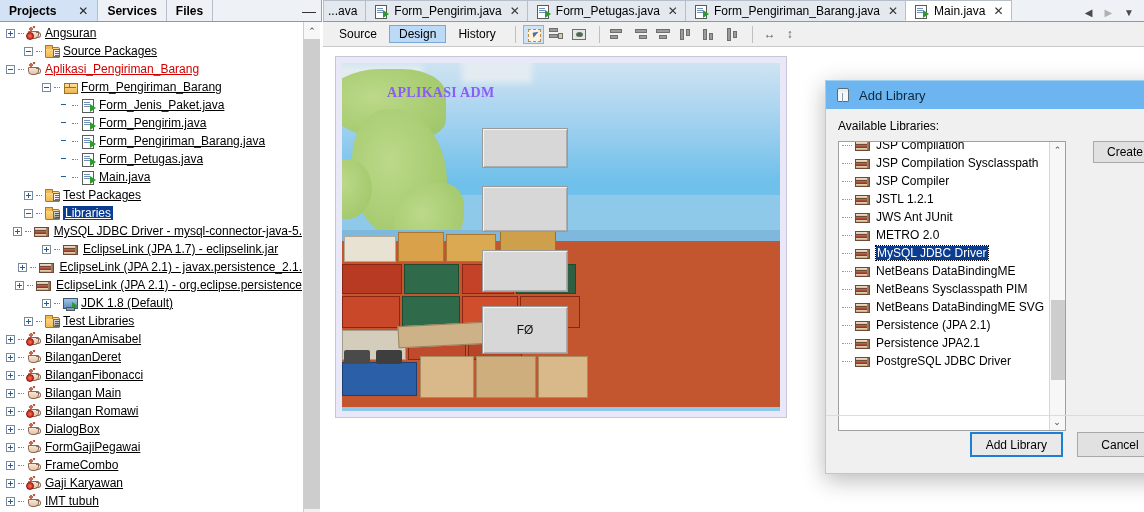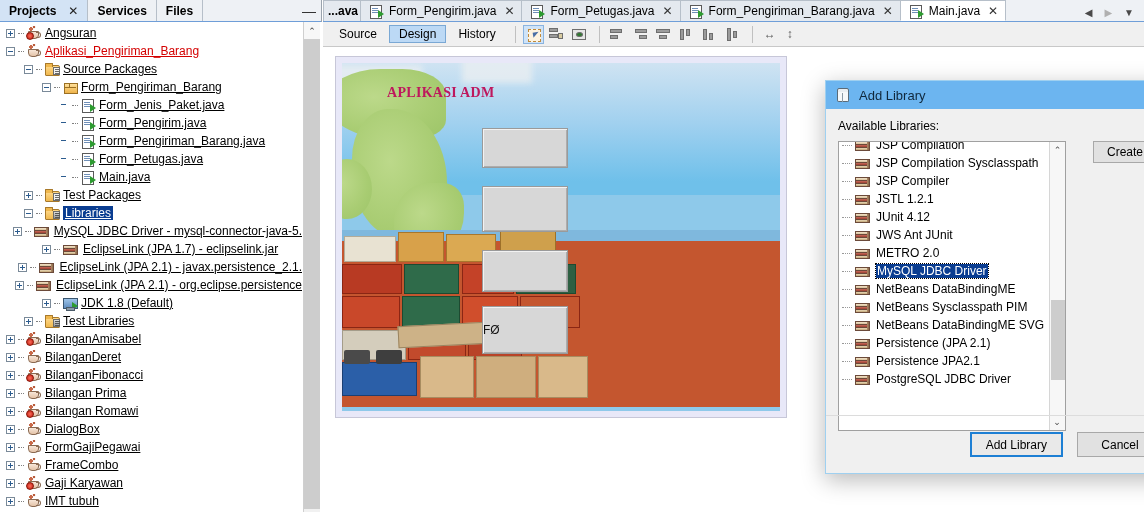--- a/index.html
+++ b/index.html
@@ -23,21 +23,21 @@
   }
   #window-tabbar {
     position: relative;
     height: 22px;
     background: #eef1f5;
     border-bottom: 1px solid #6f9ed8;
     display: flex;
     align-items: stretch;
   }
   .wtab {
-    display: flex; align-items: center; gap: 12px;
+    display: flex; align-items: center; gap: 22px;
     padding: 8px 9px;
     font-weight: bold;
     font-size: 12px;
     color: #000;
     border-right: 1px solid #b6bfc9;
     cursor: default;
   }
   .wtab.active { background: #d3e3f5; }
   .wtab.inactive { background: #eef1f5; }
   .wtab .closex {
@@ -238,21 +238,21 @@
     display:flex; align-items:flex-end;
   }
   .etab {
     display:flex; align-items:center; gap:5px;
     height:21px; padding:0 7px;
     border:1px solid #b6bfc9; border-bottom:none;
     background:#e4e9ef;
     font-size:12px; white-space:nowrap; cursor:default;
     margin-right:-1px;
   }
-  .etab.clip { padding-right:2px; padding-left:4px; overflow:hidden;font-weight:bold;}
+  .etab.clip { padding-right:8px; padding-left:4px; overflow:hidden;}
   .etab.active { background:#ffffff; border-bottom:1px solid #fff; }
   .etab .closex { color:#333; font-size:12px; margin-left:3px; }
   .etab-spacer { flex:1; }
   .navbtns {
     display:flex; align-items:center; gap:12px; padding:0 10px 3px 0;
     font-size:10px; color:#4a4a4a;
   }
 
   #editor-toolbar {
     position:relative; height:25px;
@@ -308,30 +308,30 @@
   }
   
   #containers {
     position:absolute; left:0; right:0; top:48%; bottom:4px;
     overflow:hidden;
   }
   .ct { position:absolute; }
 
   .form-title {
     position:absolute; left:45px; top:22px;
-    font-size:14px; font-weight:bold; color:#be185d;
+    font-size:14px; font-weight:bold; color:#8b5cf6;
     letter-spacing:0.3px; white-space:nowrap;
     font-family: "Liberation Serif", serif;
   }
   .sbtn {
     position:absolute;
     background:#d7d7d7;
     border:1px solid #9a9a9a;
     box-shadow: inset 1px 1px 0 #f2f2f2, inset -1px -1px 0 #adadad;
-    display:flex; align-items:center; 
+    display:flex; align-items:center; justify-content:center;
     font-size:12px; color:#111; cursor:default;
   }
 
   
   #dialog {
     position:absolute; left:502px; top:80px; width:355px; height:394px;
     background:#f0f0f0;
     border:1px solid #9fd0f0;
     box-shadow: 0 6px 22px rgba(0,0,0,0.28);
   }
@@ -432,36 +432,36 @@
             <span class="ind" style="width: 6px;"></span>
             <span class="toggle plus"></span>
             <span class="dots"></span>
             <span class="ic ic-java">
               <span class="steam"></span>
               <span class="badge"></span>
             </span>
             <span class="lbl">Angsuran</span>
           </div>
           <div class="row">
-            <span class="ind" style="width: 6px;"></span>
-            <span class="toggle "></span>
-            <span class="dots"></span>
-            <span class="ic ic-java">
-              <span class="steam"></span>
-            </span>
-            <span class="lbl red">Aplikasi_Pengiriman_Barang</span>
-          </div>
-          <div class="row">
             <span class="ind" style="width: 24px;"></span>
             <span class="toggle "></span>
             <span class="dots"></span>
             <span class="ic ic-folder">
               <span class="ov"></span>
             </span>
             <span class="lbl">Source Packages</span>
+          </div>
+          <div class="row">
+            <span class="ind" style="width: 6px;"></span>
+            <span class="toggle "></span>
+            <span class="dots"></span>
+            <span class="ic ic-java">
+              <span class="steam"></span>
+            </span>
+            <span class="lbl red">Aplikasi_Pengiriman_Barang</span>
           </div>
           <div class="row">
             <span class="ind" style="width: 42px;"></span>
             <span class="toggle "></span>
             <span class="dots"></span>
             <span class="ic ic-pkg">
               <span class="vline"></span>
             </span>
             <span class="lbl">Form_Pengiriman_Barang</span>
           </div>
@@ -623,21 +623,21 @@
             </span>
             <span class="lbl">BilanganFibonacci</span>
           </div>
           <div class="row">
             <span class="ind" style="width: 6px;"></span>
             <span class="toggle plus"></span>
             <span class="dots"></span>
             <span class="ic ic-java">
               <span class="steam"></span>
             </span>
-            <span class="lbl">Bilangan Prima</span>
+            <span class="lbl">Bilangan Main</span>
           </div>
           <div class="row">
             <span class="ind" style="width: 6px;"></span>
             <span class="toggle plus"></span>
             <span class="dots"></span>
             <span class="ic ic-java">
               <span class="steam"></span>
               <span class="badge"></span>
             </span>
             <span class="lbl">Bilangan Romawi</span>
@@ -917,30 +917,20 @@
                 <span class="ltxt">JSTL 1.2.1</span>
               </div>
               <div class="lrow">
                 <span class="dots2"></span>
                 <span class="ic ic-lib">
                   <span class="b1"></span>
                   <span class="b2"></span>
                   <span class="b3"></span>
                   <span class="side"></span>
                 </span>
-                <span class="ltxt">JUnit 4.12</span>
-              </div>
-              <div class="lrow">
-                <span class="dots2"></span>
-                <span class="ic ic-lib">
-                  <span class="b1"></span>
-                  <span class="b2"></span>
-                  <span class="b3"></span>
-                  <span class="side"></span>
-                </span>
                 <span class="ltxt">JWS Ant JUnit</span>
               </div>
               <div class="lrow">
                 <span class="dots2"></span>
                 <span class="ic ic-lib">
                   <span class="b1"></span>
                   <span class="b2"></span>
                   <span class="b3"></span>
                   <span class="side"></span>
                 </span>

